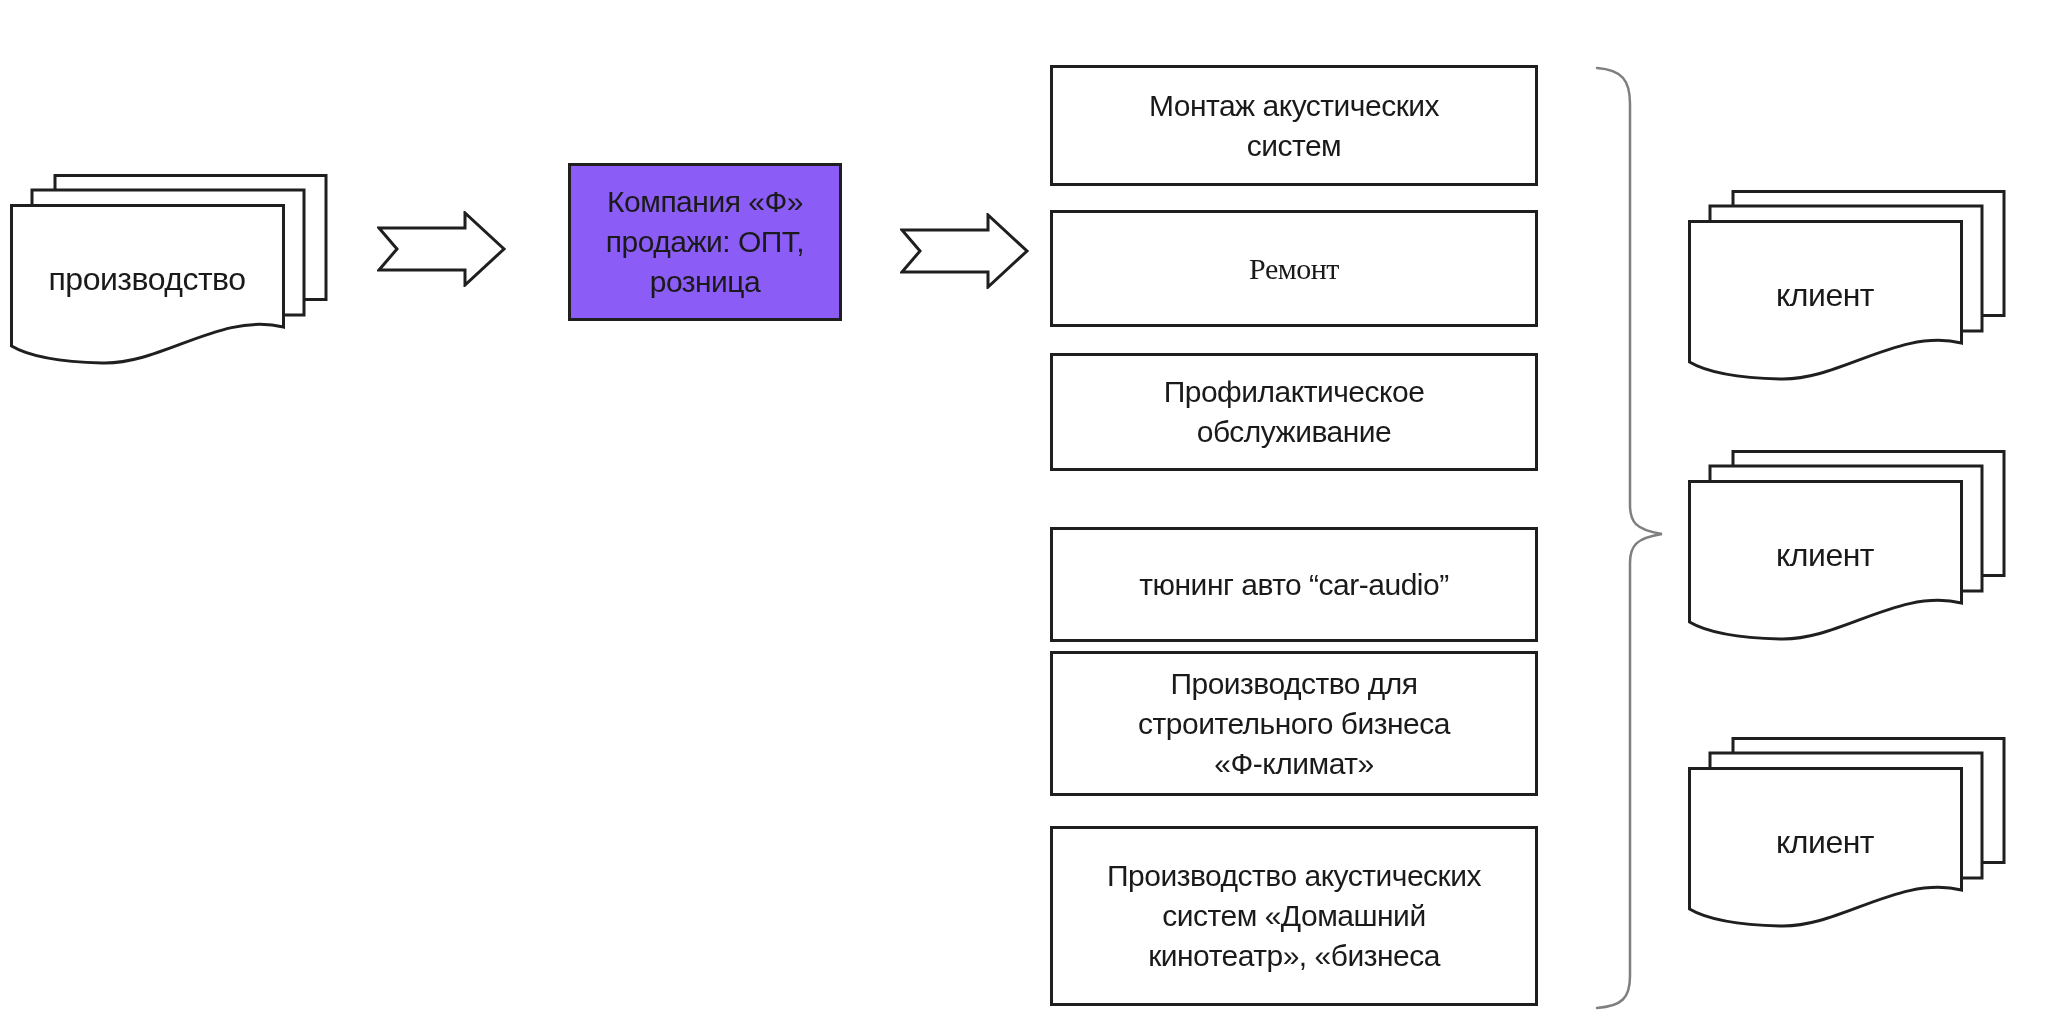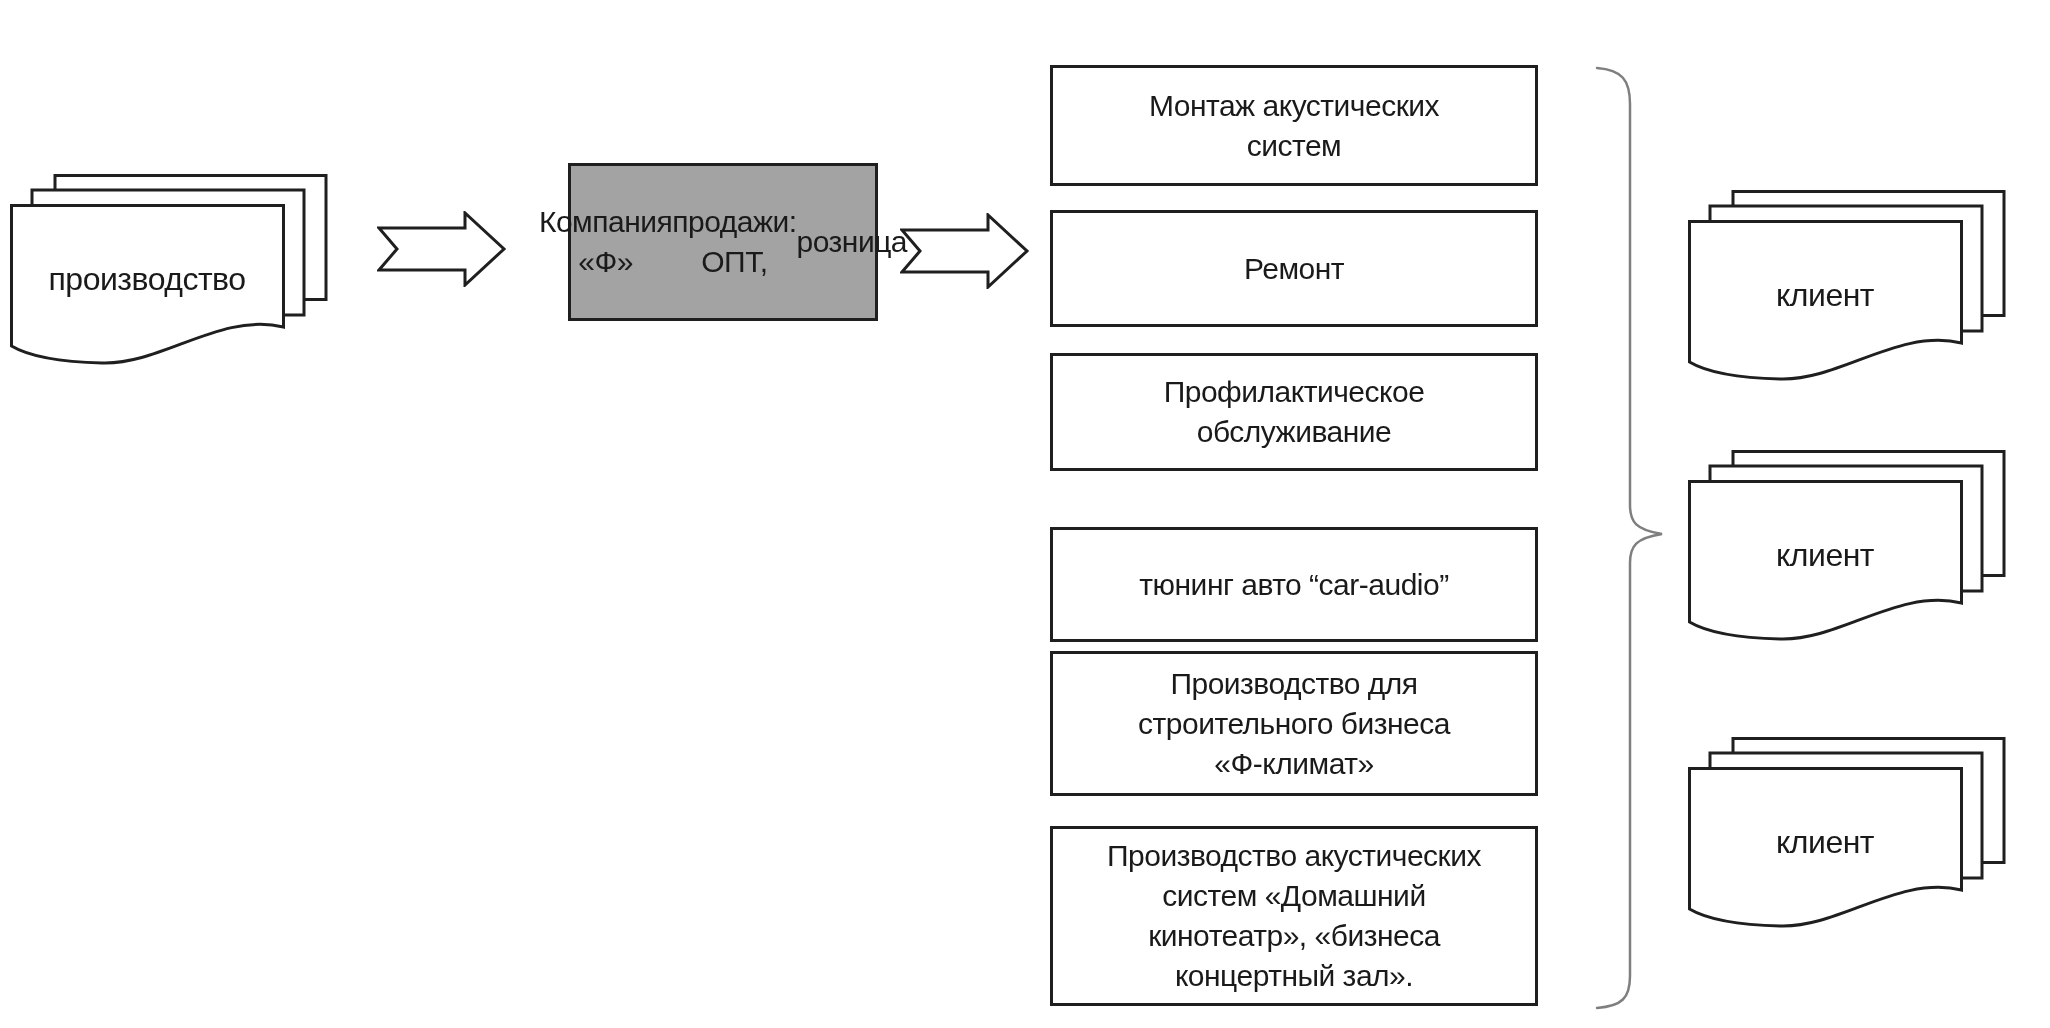--- a/index.html
+++ b/index.html
@@ -28,26 +28,26 @@
     display: flex;
     align-items: center;
     justify-content: center;
     font-size: 32px;
     letter-spacing: -0.5px;
   }
 
   
   .company-box {
     left: 568px; top: 163px;
-    width: 310px; height: 158px;
+    width: 274px; height: 158px;
     border: 3px solid #1f1f1f;
     box-sizing: border-box;
-    background: #a3a3a3;
+    background: #8b5cf6;
     display: flex;
-    flex-direction: row;
+    flex-direction: column;
     align-items: center;
     justify-content: center;
     text-align: center;
     font-size: 30px;
     line-height: 40px;
     letter-spacing: -0.5px;
   }
 
   
   .service-box {
@@ -93,21 +93,21 @@
 
   <svg class="abs" style="left:900px; top:213px;" width="130" height="76" viewBox="0 0 130 76">
     <polygon points="2,17 88,17 88,2 127,38 88,74 88,59 2,59 20,38" fill="#ffffff" stroke="#1f1f1f" stroke-width="3" stroke-linejoin="miter"></polygon>
   </svg>
 
   <div class="abs service-box" style="top:65px; height:121px;">
     <span class="line">Монтаж акустических</span>
     <span class="line">систем</span>
   </div>
 
-  <div class="abs service-box" style="top:210px; height:117px;">
+  <div class="abs service-box" style="top:210px; height:117px;font-family:Liberation Serif, serif;">
     <span class="line">Ремонт</span>
   </div>
 
   <div class="abs service-box" style="top:353px; height:118px;">
     <span class="line">Профилактическое</span>
     <span class="line">обслуживание</span>
   </div>
 
   <div class="abs service-box" style="top:527px; height:115px;">
     <span class="line">тюнинг авто “car-audio”</span>
@@ -116,21 +116,20 @@
   <div class="abs service-box" style="top:651px; height:145px;">
     <span class="line">Производство для</span>
     <span class="line">строительного бизнеса</span>
     <span class="line">«Ф-климат»</span>
   </div>
 
   <div class="abs service-box" style="top:826px; height:180px;">
     <span class="line">Производство акустических</span>
     <span class="line">систем «Домашний</span>
     <span class="line">кинотеатр», «бизнеса</span>
-    <span class="line">концертный зал».</span>
   </div>
 
   <svg class="abs" style="left:1590px; top:60px;" width="90" height="960" viewBox="0 0 90 960">
     <path d="M 7 8 C 32 10, 40 20, 40 44 L 40 445 C 40 462, 46 470, 72 474 C 46 478, 40 486, 40 503 L 40 916 C 40 938, 32 946, 7 948" fill="none" stroke="#7f7f7f" stroke-width="2.5" stroke-linecap="round"></path>
   </svg>
 
   <div class="abs doc-stack" style="left:1688px; top:178px;">
     <svg width="318" height="196" viewBox="0 0 318 196">
       <rect x="45" y="1.5" width="271" height="124" fill="#ffffff" stroke="#1f1f1f" stroke-width="3"></rect>
       <rect x="22" y="16" width="272" height="125" fill="#ffffff" stroke="#1f1f1f" stroke-width="3"></rect>

